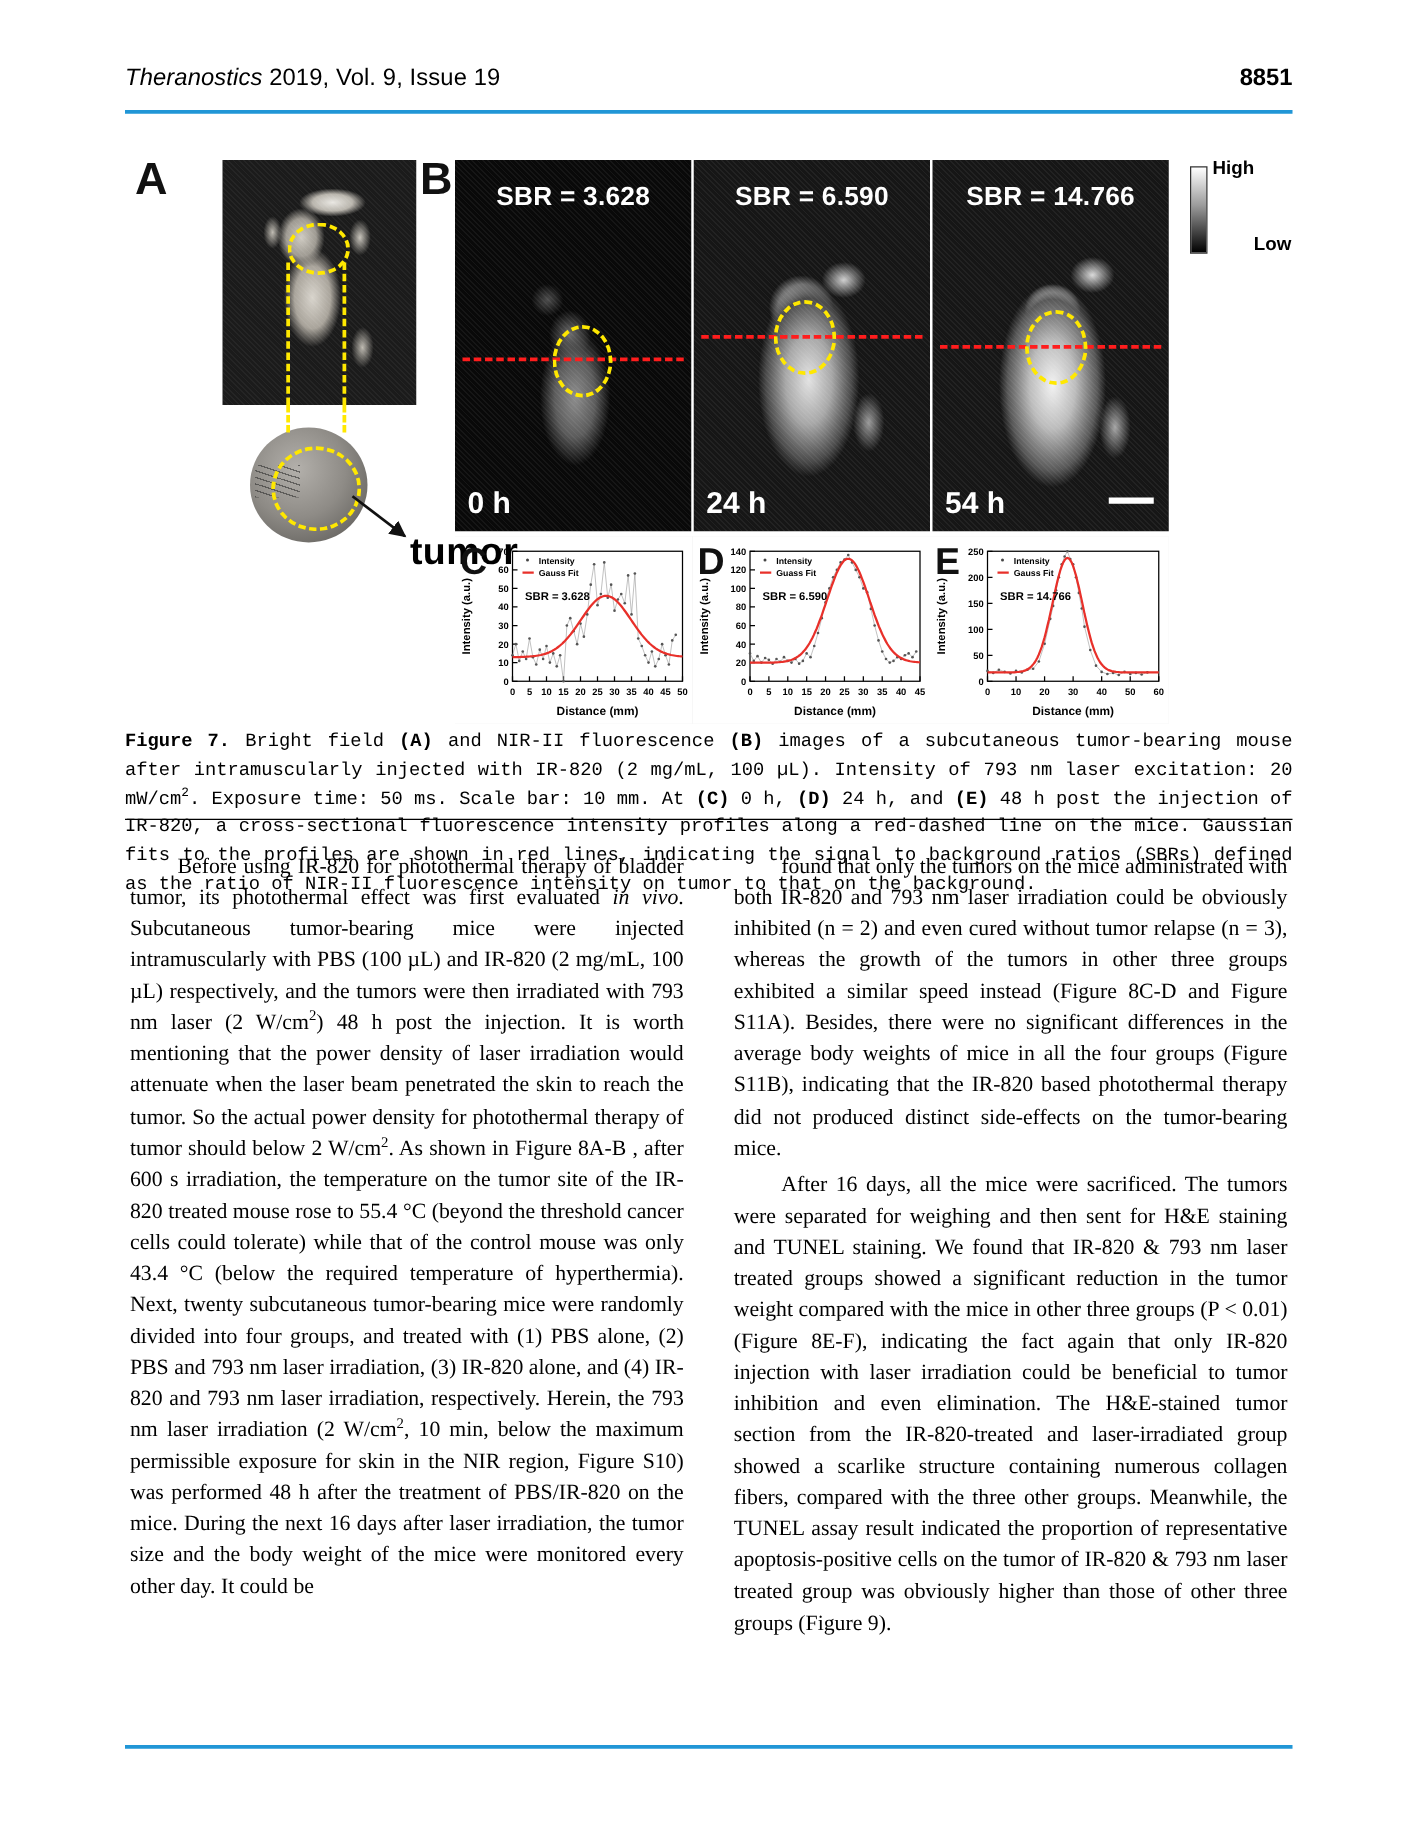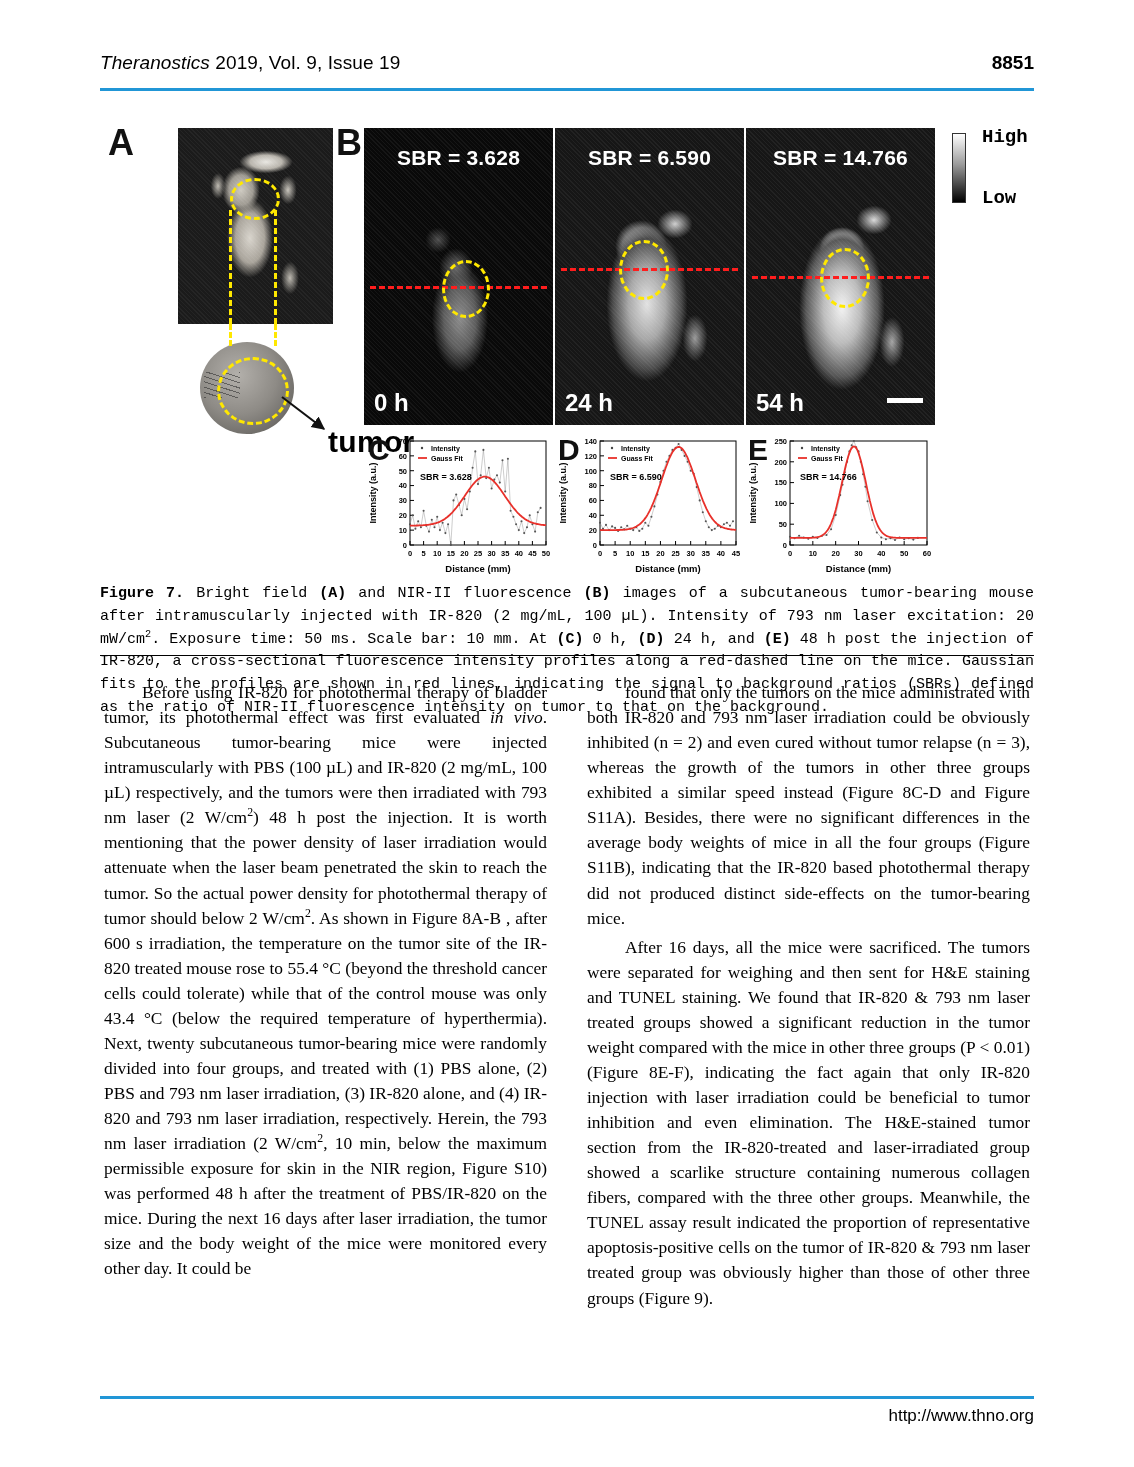--- a/index.html
+++ b/index.html
@@ -251,27 +251,27 @@
   }
   .colorbar {
     position: absolute;
     left: 4px; top: 8px;
     width: 12px; height: 68px;
     background: linear-gradient(to bottom, #ffffff 0%, #9a9a9a 45%, #000000 100%);
     border: 1px solid #333;
   }
   .cb-high, .cb-low {
     position: absolute;
-    left: 34px;
-    font-family: Liberation Mono, monospace;
+    left: 22px;
+    font-family: Liberation Sans, sans-serif;
     font-weight: 600;
-    font-size: 19px;
+    font-size: 15px;
   }
   .cb-high { top: 1px; }
-  .cb-low  { top: 62px; }
+  .cb-low  { top: 62px; margin-left: 33px; }
 
   
   .charts-row {
     position: absolute;
     left: 264px; top: 322px;
     width: 571px; height: 150px;
     background: #f2f2f2;
     display: flex;
   }
   .chart-cell {
@@ -699,15 +699,14 @@
     <div class="col" id="col-left">
         <p>Before using IR-820 for photothermal therapy of bladder tumor, its photothermal effect was first evaluated <i>in vivo</i>. Subcutaneous tumor-bearing mice were injected intramuscularly with PBS (100 µL) and IR-820 (2 mg/mL, 100 µL) respectively, and the tumors were then irradiated with 793 nm laser (2 W/cm<sup>2</sup>) 48 h post the injection. It is worth mentioning that the power density of laser irradiation would attenuate when the laser beam penetrated the skin to reach the tumor. So the actual power density for photothermal therapy of tumor should below 2 W/cm<sup>2</sup>. As shown in <b>Figure 8A-B</b> , after 600 s irradiation, the temperature on the tumor site of the IR-820 treated mouse rose to 55.4 °C (beyond the threshold cancer cells could tolerate) while that of the control mouse was only 43.4 °C (below the required temperature of hyperthermia). Next, twenty subcutaneous tumor-bearing mice were randomly divided into four groups, and treated with (1) PBS alone, (2) PBS and 793 nm laser irradiation, (3) IR-820 alone, and (4) IR-820 and 793 nm laser irradiation, respectively. Herein, the 793 nm laser irradiation (2 W/cm<sup>2</sup>, 10 min, below the maximum permissible exposure for skin in the NIR region, <b>Figure S10</b>) was performed 48 h after the treatment of PBS/IR-820 on the mice. During the next 16 days after laser irradiation, the tumor size and the body weight of the mice were monitored every other day. It could be</p>
       </div>
     <div class="col" id="col-right">
         <p>found that only the tumors on the mice administrated with both IR-820 and 793 nm laser irradiation could be obviously inhibited (n = 2) and even cured without tumor relapse (n = 3), whereas the growth of the tumors in other three groups exhibited a similar speed instead (<b>Figure 8C-D</b> and <b>Figure S11A</b>). Besides, there were no significant differences in the average body weights of mice in all the four groups (<b>Figure S11B</b>), indicating that the IR-820 based photothermal therapy did not produced distinct side-effects on the tumor-bearing mice.</p>
         <p>After 16 days, all the mice were sacrificed. The tumors were separated for weighing and then sent for H&amp;E staining and TUNEL staining. We found that IR-820 &amp; 793 nm laser treated groups showed a significant reduction in the tumor weight compared with the mice in other three groups (P &lt; 0.01) (<b>Figure 8E-F</b>), indicating the fact again that only IR-820 injection with laser irradiation could be beneficial to tumor inhibition and even elimination. The H&amp;E-stained tumor section from the IR-820-treated and laser-irradiated group showed a scarlike structure containing numerous collagen fibers, compared with the three other groups. Meanwhile, the TUNEL assay result indicated the proportion of representative apoptosis-positive cells on the tumor of IR-820 &amp; 793 nm laser treated group was obviously higher than those of other three groups (<b>Figure 9</b>).</p>
       </div>
   </div>
 
   <div class="rule-bottom"></div>
-  <div class="footer">http://www.thno.org</div>
 
 </div>
 
 </body></html>

